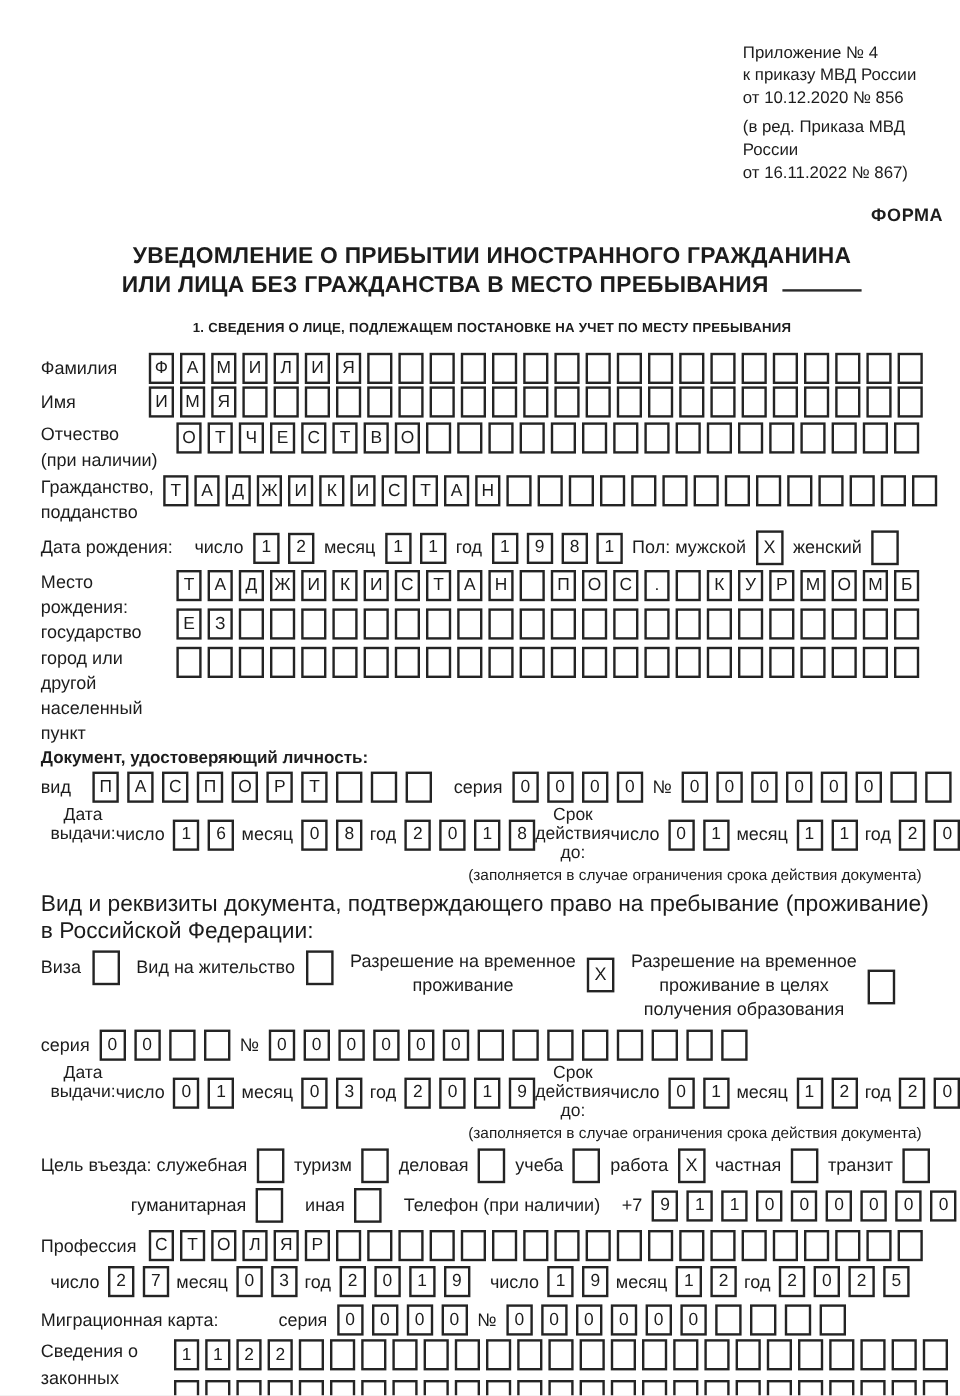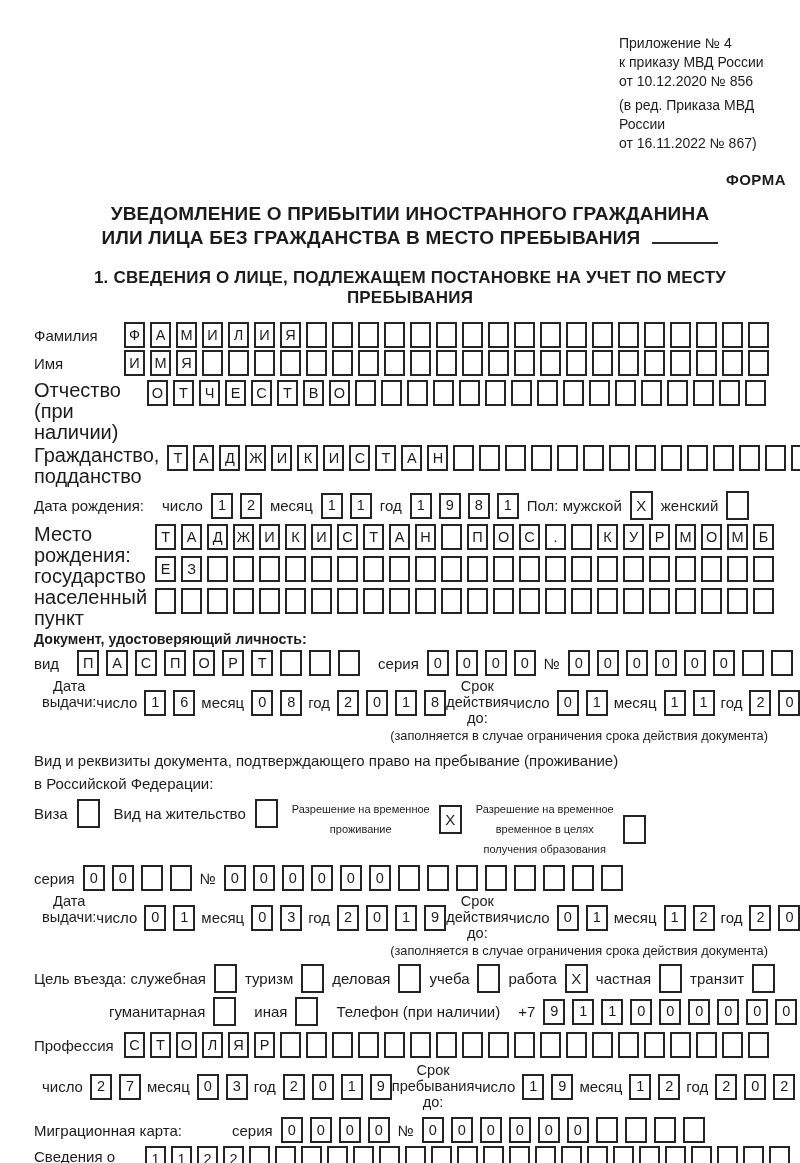--- a/index.html
+++ b/index.html
@@ -8,27 +8,27 @@
     padding:34px 14px 0 34px;overflow:hidden;
     font-family:Liberation Sans, sans-serif;color:#1c1c1c;
     position:relative;
   }
   
   .appendix{margin-left:585px;width:185px;font-size:14px;line-height:19px;}
   .appendix .rev{margin-top:5px;}
   .forma{text-align:right;font-weight:bold;font-size:15px;margin-top:18px;letter-spacing:.5px;}
   .title{text-align:center;font-weight:bold;font-size:19px;line-height:24px;margin-top:14px;letter-spacing:.2px;}
   .blank{display:inline-block;width:66px;border-bottom:2.5px solid #2a2a2a;height:14px;margin-left:12px;}
-  .sec-heading{text-align:center;font-weight:bold;font-size:17px;margin-top:18px;letter-spacing:.2px;}
+  .sec-heading{text-align:center;font-weight:bold;font-size:11px;margin-top:18px;letter-spacing:.2px;}
   .form-body{margin-top:14px;}
   
   .frow{display:flex;align-items:center;margin-bottom:2px;column-gap:8px;}
   .frow.top{align-items:flex-start;}
   .lbl{font-size:15px;white-space:nowrap;}
-  .lbl2,.lblcol{font-size:20px;line-height:21px;}
+  .lbl2,.lblcol{font-size:15px;line-height:21px;}
   .w90{flex:0 0 82px;}
   .w113{flex:0 0 105px;}
   .lblcol{flex:0 0 105px;}
   
   .boxes{display:inline-flex;gap:5px;flex-wrap:nowrap;}
   .box{
     box-sizing:border-box;flex:0 0 auto;width:21px;height:26px;
     border:2px solid #242424;display:flex;align-items:center;justify-content:center;
     font-size:14.5px;line-height:1;background:#fff;
   }
@@ -39,25 +39,25 @@
   
   .doc-heading{font-weight:bold;font-size:14.2px;margin:1px 0 3px;}
   
   .dates-row{display:flex;margin-top:2px;}
   .date-col{display:flex;flex-direction:row;margin-left:8px;}
   .date-col.right{margin-left:auto;margin-right:28px;}
   .date-lbl{text-align:center;font-size:14.6px;margin-bottom:1px;}
   .date-grp{display:flex;align-items:center;column-gap:6px;}
   .date-grp .lbl{margin-right:1px;}
   .note-right{text-align:right;font-size:12.8px;padding-right:18px;margin:1px 0 6px;}
-  .plain-line{font-size:15px;line-height:23px;}
+  .plain-line{font-size:19px;line-height:23px;}
   
   .chk-row{display:flex;align-items:flex-start;margin:4px 0 6px;column-gap:14px;}
   .chk-item{display:flex;align-items:center;column-gap:9px;}
-  .multi{font-size:11px;line-height:20px;text-align:center;}
+  .multi{font-size:15px;line-height:20px;text-align:center;}
   
   .indent75{margin-left:75px;}
   .ml18{margin-left:10px;}
   
   .rep-block{display:flex;align-items:flex-start;margin-top:3px;}
   .rep-labels{flex:0 0 82px;font-size:15px;line-height:22px;}
   .rep-boxes{display:flex;flex-direction:column;}
   .rep-boxes .boxes{display:flex;margin-bottom:8px;}
   .mt4{margin-top:4px;}
   .mt6{margin-top:6px;}
@@ -241,20 +241,21 @@
       <span class="lbl">женский</span>
       <span class="boxes chkwrap">
           <span class="box"></span>
         </span>
     </div>
 
     <div class="frow top mt4">
       <div class="lblcol">
         <div>Место рождения:</div>
         <div>государство</div>
+        <div>город или другой</div>
         <div>населенный пункт</div>
       </div>
       <div class="boxcol">
         <span class="boxes">
             <span class="box">Т</span>
             <span class="box">А</span>
             <span class="box">Д</span>
             <span class="box">Ж</span>
             <span class="box">И</span>
             <span class="box">К</span>
@@ -438,21 +439,21 @@
           <div>Разрешение на временное</div>
           <div>проживание</div>
         </div>
         <span class="boxes chkwrap">
             <span class="box">X</span>
           </span>
       </div>
       <div class="chk-item">
         <div class="multi">
           <div>Разрешение на временное</div>
-          <div>временное в целях</div>
+          <div>проживание в целях</div>
           <div>получения образования</div>
         </div>
         <span class="boxes chkwrap">
             <span class="box"></span>
           </span>
       </div>
     </div>
 
     <div class="frow">
       <span class="lbl">серия</span>
@@ -632,21 +633,20 @@
           <span class="lbl">год</span>
           <span class="boxes date">
               <span class="box">2</span>
               <span class="box">0</span>
               <span class="box">1</span>
               <span class="box">9</span>
             </span>
         </div>
       </div>
       <div class="date-col right">
-        <div class="date-lbl">Срок пребывания до:</div>
         <div class="date-grp">
           <span class="lbl">число</span>
           <span class="boxes date">
               <span class="box">1</span>
               <span class="box">9</span>
             </span>
           <span class="lbl">месяц</span>
           <span class="boxes date">
               <span class="box">1</span>
               <span class="box">2</span>

